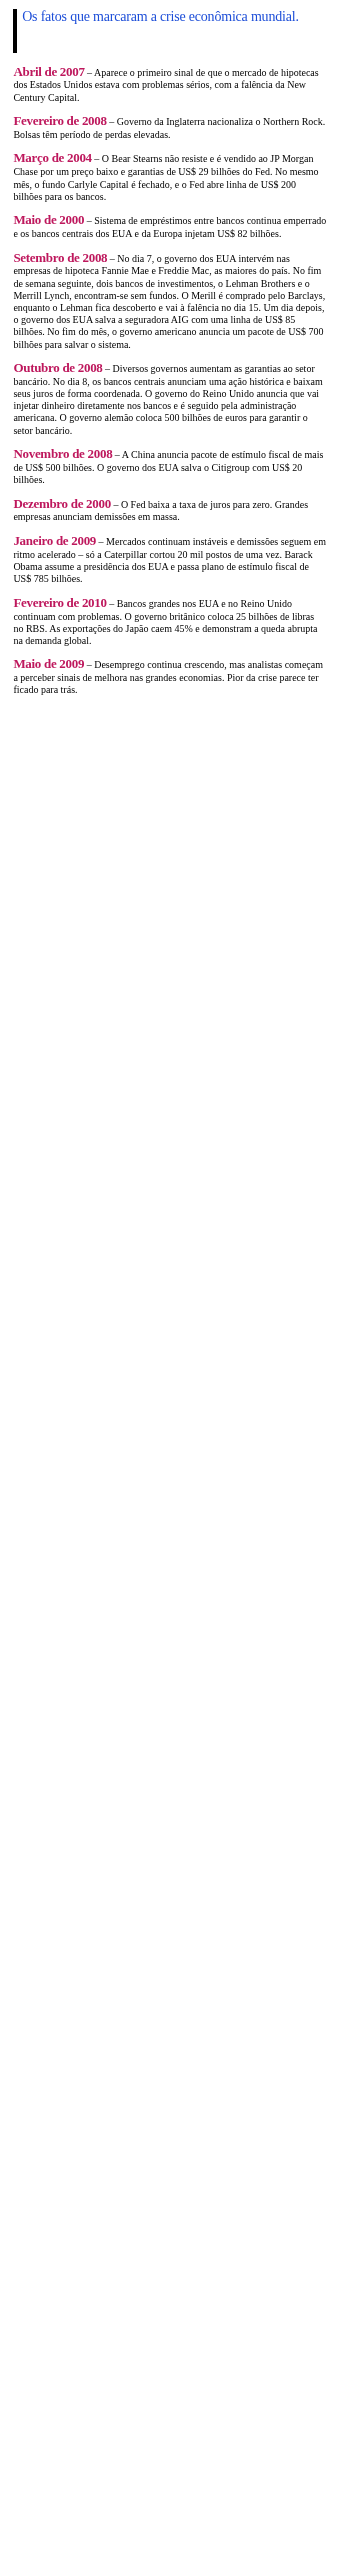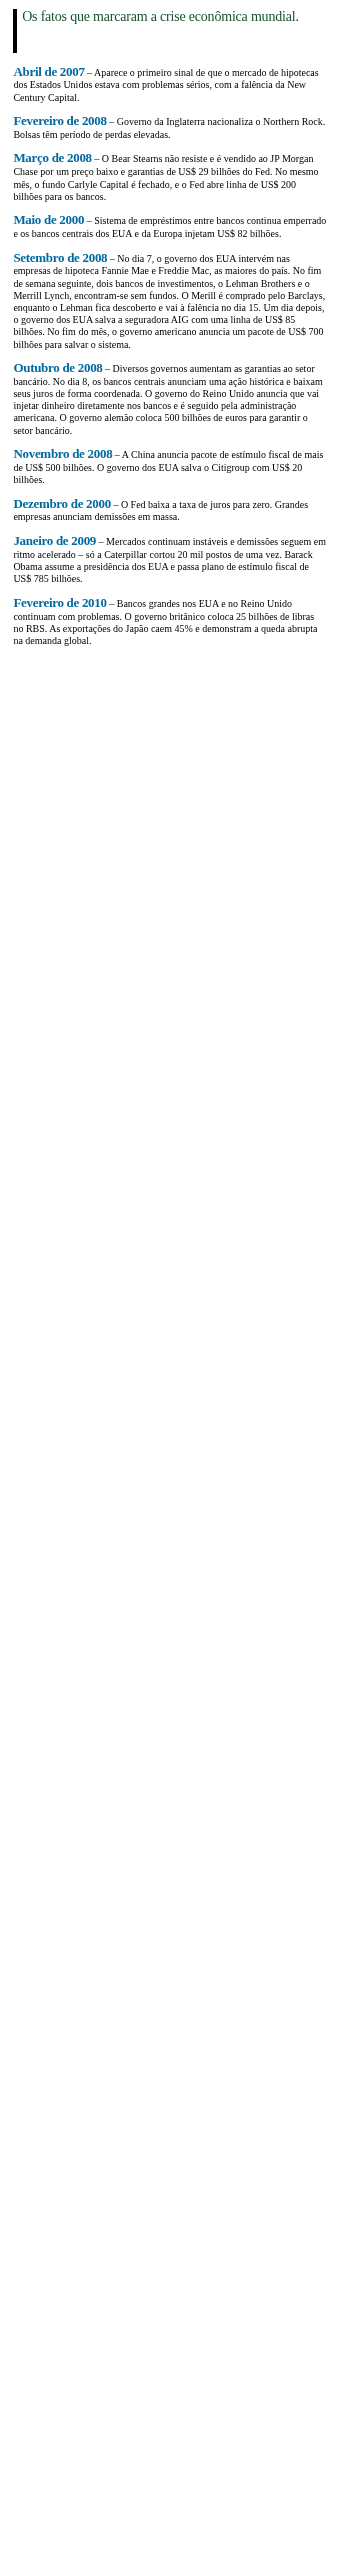--- a/index.html
+++ b/index.html
@@ -45,41 +45,41 @@
     background: #000;
     align-self: stretch;
     margin-right: 5.2px;
     min-height: 44px;
   }
   .lead-text {
     font-family: "Liberation Serif", serif;
     font-size: 14px;
     line-height: 1.18;
     letter-spacing: -0.2px;
-    color: #14532d;
+    color: #1d4ed8;
     flex: 1;
   }
   
   .entries {
     display: block;
   }
   .entry {
     margin: 0 0 9.3px 0;
     font-family: "Liberation Serif", serif;
     font-size: 10px;
     line-height: 1.22;
     text-align: left;
     color: #000;
   }
   .entry .date {
     font-family: "Liberation Serif", serif;
     font-weight: bold;
     font-size: 13px;
     letter-spacing: -0.3px;
-    color: #0369a1;
+    color: #be185d;
   }
   .entry .body {
     font-size: 10px;
     color: #000;
   }
   .dash {
     color: #000;
   }
 </style>
 </head>
@@ -98,21 +98,21 @@
     <p class="entry">
       <span class="date">Abril de 2007</span><span class="dash"> – </span><span class="body">Aparece o primeiro sinal de que o mercado de hipotecas dos Estados Unidos estava com problemas sérios, com a falência da New Century Capital.</span>
     </p>
 
 
     <p class="entry">
       <span class="date">Fevereiro de 2008</span><span class="dash"> – </span><span class="body">Governo da Inglaterra nacionaliza o Northern Rock. Bolsas têm período de perdas elevadas.</span>
     </p>
 
     <p class="entry">
-      <span class="date">Março de 2008</span><span class="dash"> – </span><span class="body">O Bear Stearns não resiste e é vendido ao JP Morgan Chase por um preço baixo e garantias de US$ 29 bilhões do Fed. No mesmo mês, o fundo Carlyle Capital é fechado, e o Fed abre linha de US$ 200 bilhões para os bancos.</span>
+      <span class="date">Março de 2004</span><span class="dash"> – </span><span class="body">O Bear Stearns não resiste e é vendido ao JP Morgan Chase por um preço baixo e garantias de US$ 29 bilhões do Fed. No mesmo mês, o fundo Carlyle Capital é fechado, e o Fed abre linha de US$ 200 bilhões para os bancos.</span>
     </p>
 
     <p class="entry">
       <span class="date">Maio de 2000</span><span class="dash"> – </span><span class="body">Sistema de empréstimos entre bancos continua emperrado e os bancos centrais dos EUA e da Europa injetam US$ 82 bilhões.</span>
     </p>
 
     <p class="entry">
       <span class="date">Setembro de 2008</span><span class="dash"> – </span><span class="body">No dia 7, o governo dos EUA intervém nas empresas de hipoteca Fannie Mae e Freddie Mac, as maiores do país. No fim de semana seguinte, dois bancos de investimentos, o Lehman Brothers e o Merrill Lynch, encontram-se sem fundos. O Merill é comprado pelo Barclays, enquanto o Lehman fica descoberto e vai à falência no dia 15. Um dia depois, o governo dos EUA salva a seguradora AIG com uma linha de US$ 85 bilhões. No fim do mês, o governo americano anuncia um pacote de US$ 700 bilhões para salvar o sistema.</span>
     </p>
 
@@ -129,16 +129,19 @@
     </p>
 
     <p class="entry">
       <span class="date">Janeiro de 2009</span><span class="dash"> – </span><span class="body">Mercados continuam instáveis e demissões seguem em ritmo acelerado – só a Caterpillar cortou 20 mil postos de uma vez. Barack Obama assume a presidência dos EUA e passa plano de estímulo fiscal de US$ 785 bilhões.</span>
     </p>
 
     <p class="entry">
       <span class="date">Fevereiro de 2010</span><span class="dash"> – </span><span class="body">Bancos grandes nos EUA e no Reino Unido continuam com problemas. O governo britânico coloca 25 bilhões de libras no RBS. As exportações do Japão caem 45% e demonstram a queda abrupta na demanda global.</span>
     </p>
 
+    <p class="entry">
+      <span class="date">Maio de 2009</span><span class="dash"> – </span><span class="body">Desemprego continua crescendo, mas analistas começam a perceber sinais de melhora nas grandes economias. Pior da crise parece ter ficado para trás.</span>
+    </p>
 
   </div>
 </div>
 
 
 </body></html>

